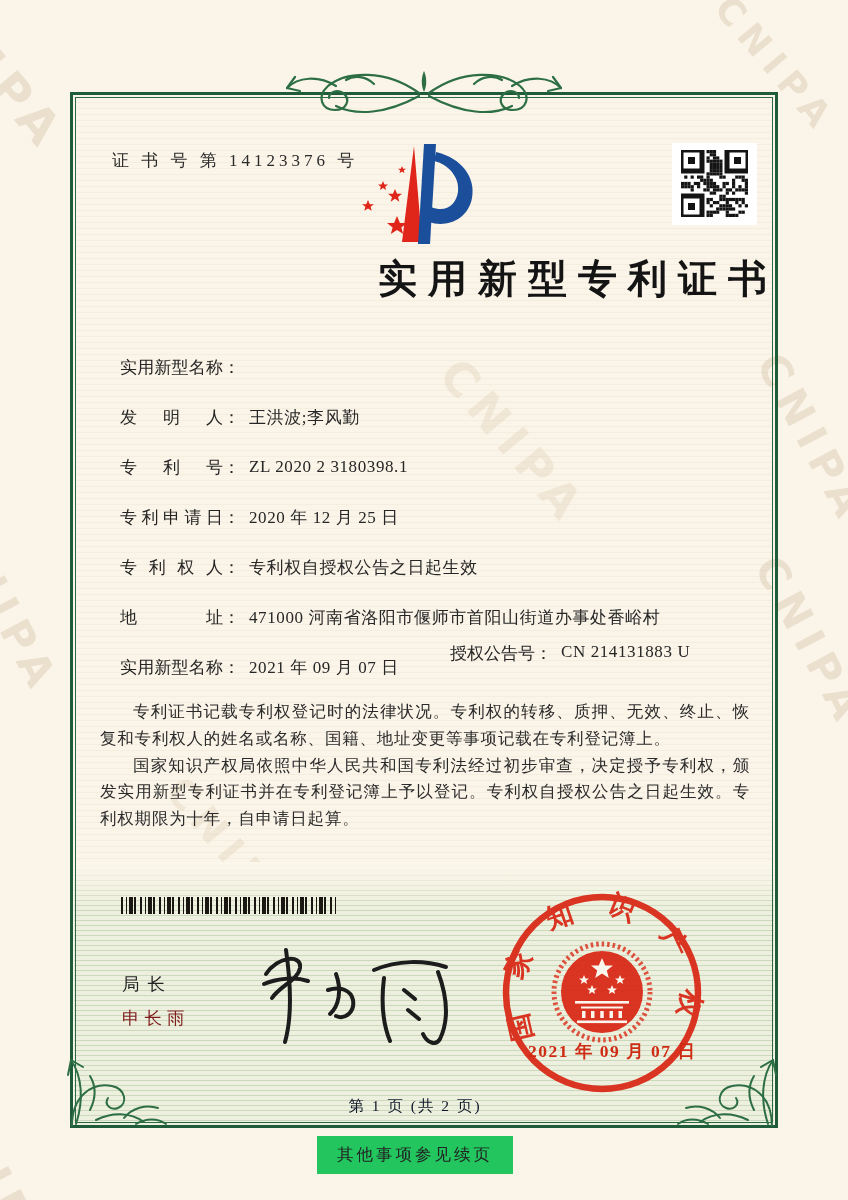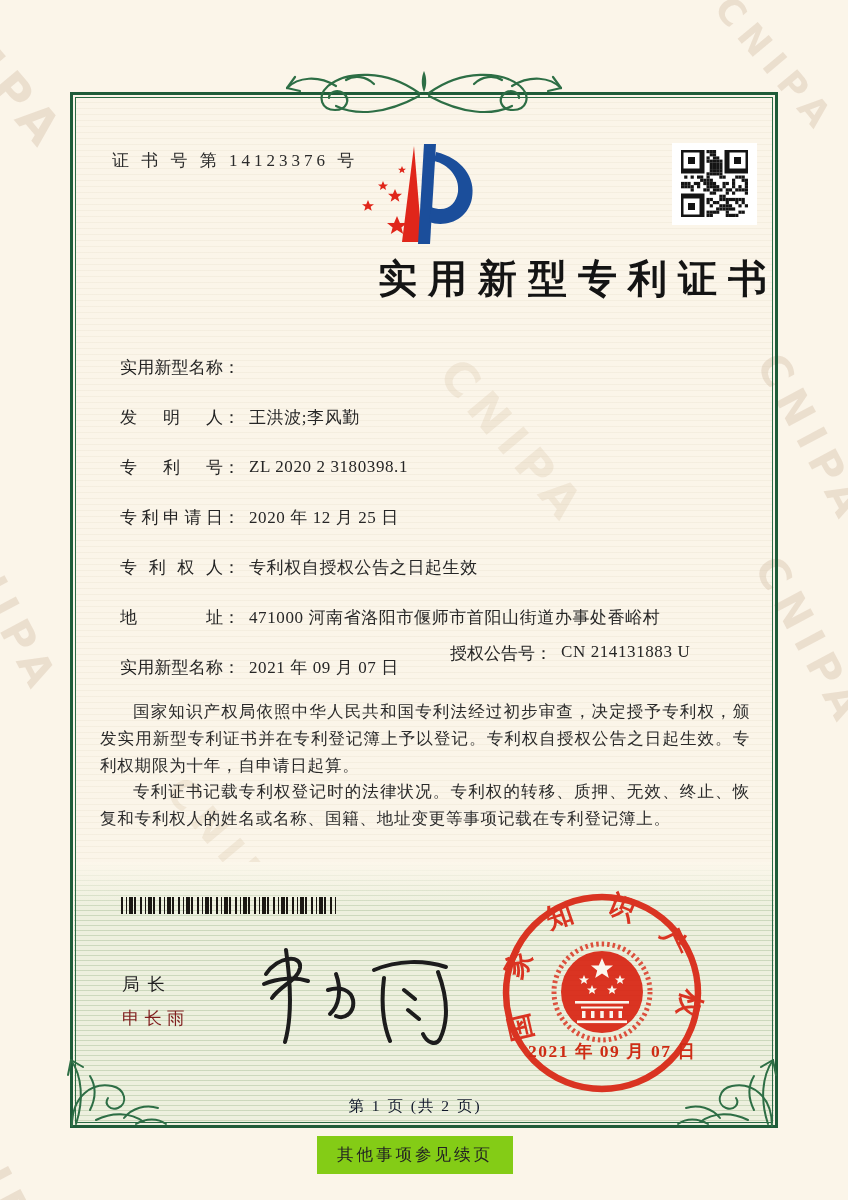--- a/index.html
+++ b/index.html
@@ -89,21 +89,21 @@
   .seal-date {
     position:absolute; left:528px; top:1039px; font-size:17.5px;
     color:#ce2c15; letter-spacing:1.5px; font-weight:bold; white-space:nowrap;
   }
   .page-num {
     position:absolute; left:70px; top:1096px; width:690px; text-align:center;
     font-size:15.5px; letter-spacing:2px; color:#0f172a;
   }
   .cont-note {
     position:absolute; left:415px; top:1136px; transform:translateX(-50%);
-    background:#84cc16; padding:8px 20px; font-size:16.5px;
+    background:#22c55e; padding:8px 20px; font-size:16.5px;
     letter-spacing:3px; color:#222; white-space:nowrap;
   }
 
   .orn-top { position:absolute; left:274px; top:62px; }
   .orn-bl { position:absolute; left:66px; top:1040px; }
   .orn-br { position:absolute; left:672px; top:1040px; transform:scaleX(-1); }
 </style>
 </head>
 <body>
 
@@ -365,22 +365,22 @@
         <span class="val">2021 年 09 月 07 日</span>
       <span class="pair2">
         <span class="lab2">授权公告号</span>
           <span class="colon">：</span>
           <span class="val">CN 214131883 U</span>
       </span>
     </div>
   </div>
 
   <div class="paras">
+    <p>专利证书记载专利权登记时的法律状况。专利权的转移、质押、无效、终止、恢复和专利权人的姓名或名称、国籍、地址变更等事项记载在专利登记簿上。</p>
     <p>国家知识产权局依照中华人民共和国专利法经过初步审查，决定授予专利权，颁发实用新型专利证书并在专利登记簿上予以登记。专利权自授权公告之日起生效。专利权期限为十年，自申请日起算。</p>
-    <p>专利证书记载专利权登记时的法律状况。专利权的转移、质押、无效、终止、恢复和专利权人的姓名或名称、国籍、地址变更等事项记载在专利登记簿上。</p>
   </div>
 
   <div class="barcode"></div>
 
   <div class="director">局长</div>
   <div class="director-name">申长雨</div>
   <svg class="sign" width="205" height="105" viewBox="0 0 205 105">
     <g stroke="#1c1c1c" stroke-width="4" fill="none" stroke-linecap="round" stroke-linejoin="round">
       <path d="M14,30 C26,12 50,10 48,24 C46,36 28,42 20,54"></path>
       <path d="M34,6 C38,34 41,70 33,98"></path>

